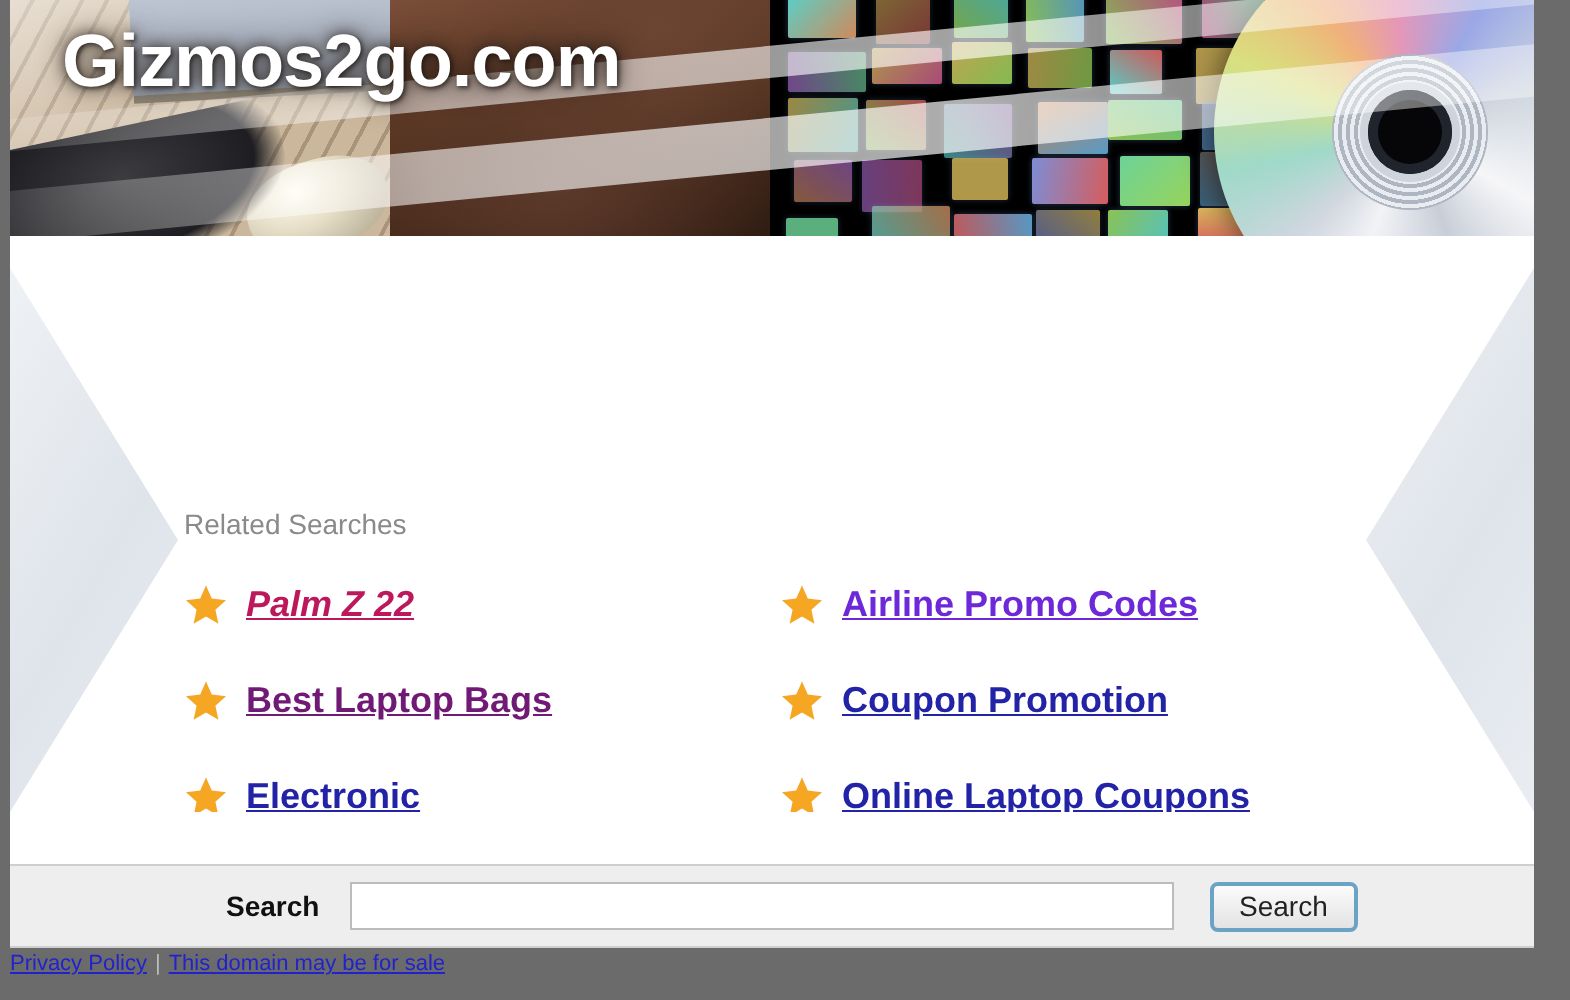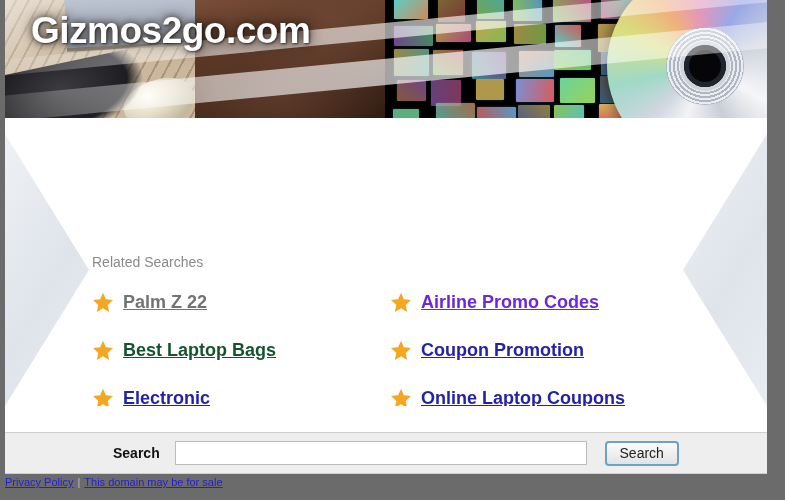--- a/index.html
+++ b/index.html
@@ -365,33 +365,33 @@
     <div class="chevron chevron-left"></div>
     <div class="chevron chevron-right"></div>
 
     <div id="related-label">Related Searches</div>
 
     <div id="links-grid">
         <div class="link-row">
           <svg class="star-icon" viewBox="0 0 22 21">
             <path d="M11 0.8 L13.9 7.3 L21 8.1 L15.7 12.9 L17.2 19.9 L11 16.3 L4.8 19.9 L6.3 12.9 L1 8.1 L8.1 7.3 Z" fill="#f5a623"></path>
           </svg>
-          <span class="search-link" style="color: #737373;">Palm Z 22</span>
+          <span class="search-link" style="color: #be185d; font-style: italic;">Palm Z 22</span>
         </div>
         <div class="link-row">
           <svg class="star-icon" viewBox="0 0 22 21">
             <path d="M11 0.8 L13.9 7.3 L21 8.1 L15.7 12.9 L17.2 19.9 L11 16.3 L4.8 19.9 L6.3 12.9 L1 8.1 L8.1 7.3 Z" fill="#f5a623"></path>
           </svg>
           <span class="search-link" style="color: #6d28d9;">Airline Promo Codes</span>
         </div>
         <div class="link-row">
           <svg class="star-icon" viewBox="0 0 22 21">
             <path d="M11 0.8 L13.9 7.3 L21 8.1 L15.7 12.9 L17.2 19.9 L11 16.3 L4.8 19.9 L6.3 12.9 L1 8.1 L8.1 7.3 Z" fill="#f5a623"></path>
           </svg>
-          <span class="search-link" style="color: #14532d;">Best Laptop Bags</span>
+          <span class="search-link" style="color: #701a75;">Best Laptop Bags</span>
         </div>
         <div class="link-row">
           <svg class="star-icon" viewBox="0 0 22 21">
             <path d="M11 0.8 L13.9 7.3 L21 8.1 L15.7 12.9 L17.2 19.9 L11 16.3 L4.8 19.9 L6.3 12.9 L1 8.1 L8.1 7.3 Z" fill="#f5a623"></path>
           </svg>
           <span class="search-link" style="color: rgb(35, 35, 168);">Coupon Promotion</span>
         </div>
         <div class="link-row">
           <svg class="star-icon" viewBox="0 0 22 21">
             <path d="M11 0.8 L13.9 7.3 L21 8.1 L15.7 12.9 L17.2 19.9 L11 16.3 L4.8 19.9 L6.3 12.9 L1 8.1 L8.1 7.3 Z" fill="#f5a623"></path>

